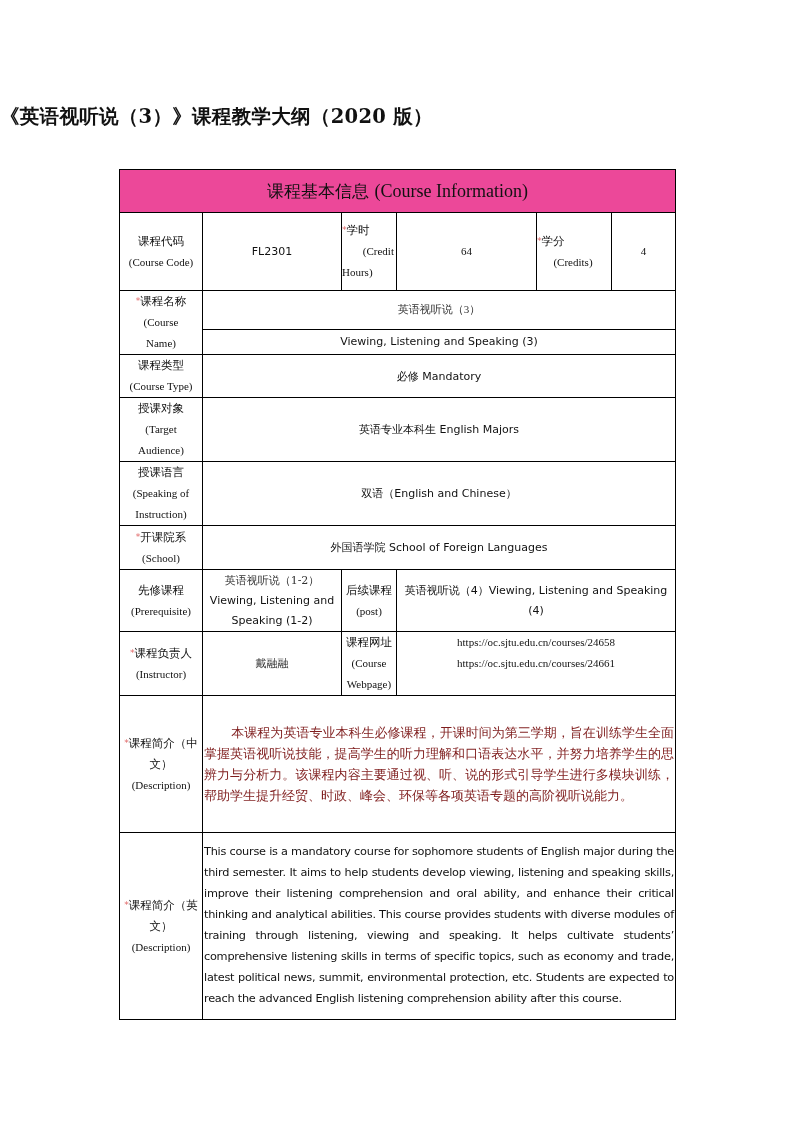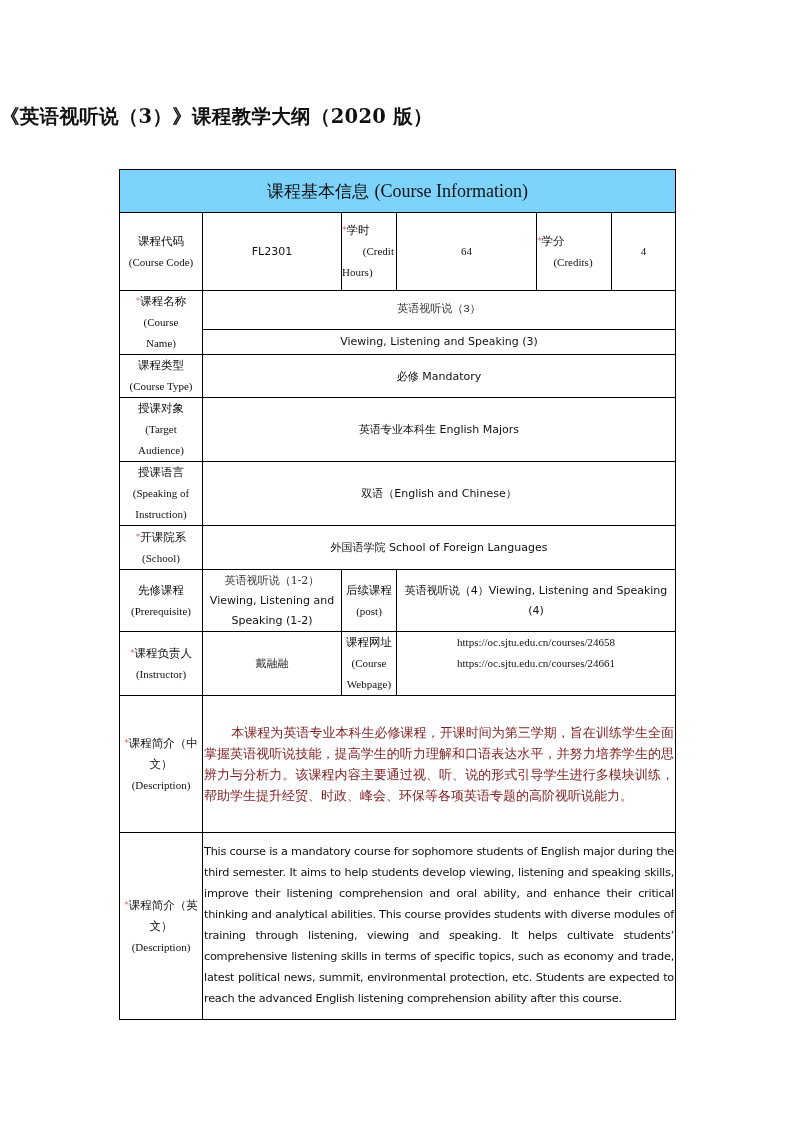--- a/index.html
+++ b/index.html
@@ -3,21 +3,21 @@
 <meta charset="utf-8">
 <style>
   html, body { margin: 0; padding: 0; background: #ffffff; }
   body { width: 793px; height: 1122px; position: relative; overflow: hidden;
          font-family: "DejaVu Serif", serif; color: #111; }
   .doc-title { position: absolute; top: 103px; left: 0; width: 793px; text-align: left;
                font-family: "DejaVu Serif", serif; font-weight: bold; font-size: 19.5px; letter-spacing: 0.3px; }
   table.info { position: absolute; left: 119px; top: 169px; width: 556px; border-collapse: collapse; table-layout: fixed; }
   table.info td { border: 1.3px solid #000; padding: 0 2px; vertical-align: middle; text-align: center;
                   font-size: 11px; line-height: 21px; }
-  .hdr { background: #7dd3fc; height: 42px; font-size: 17px !important; font-family: "DejaVu Sans", sans-serif; }
+  .hdr { background: #ec4899; height: 42px; font-size: 17px !important; font-family: "DejaVu Sans", sans-serif; }
   .hdr .en { font-family: "Liberation Serif", serif; font-size: 18px; }
   .lbl-cn { font-family: "DejaVu Sans", sans-serif; font-size: 11.5px; display: block; line-height: 21px; }
   .lbl-en { font-family: "Liberation Serif", serif; font-size: 11px; display: block; line-height: 21px; }
   .req { color: #e06666; font-size: 9px; vertical-align: top; }
   .val-sans { font-family: "DejaVu Sans", sans-serif; font-size: 11.5px; }
   .val-serif { font-family: "Liberation Serif", serif; font-size: 11.5px; }
   .desc-cn { text-align: justify !important; font-family: "DejaVu Serif", serif; font-size: 13px !important;
              line-height: 21px !important; color: #7f1d1d; padding: 12px 1px !important; text-indent: 2.1em; }
   .desc-en { text-align: justify !important; font-family: "DejaVu Sans", sans-serif; font-size: 11.3px !important;
              line-height: 20.9px !important; padding: 0 1px !important; letter-spacing: -0.25px; margin-left: 42px; }
@@ -62,21 +62,21 @@
       <span class="lbl-en" style="text-align:center">(Credits)</span>
     </td>
     <td class="val-serif">4</td>
   </tr>
   <tr style="height:34px">
     <td rowspan="2">
       <span class="lbl-cn"><span class="req">*</span><span>课程名称</span></span>
       <span class="lbl-en">(Course</span>
       <span class="lbl-en">Name)</span>
     </td>
-    <td colspan="5" class="val-serif" style="font-family:Liberation Mono, monospace;color:#333">英语视听说（3）</td>
+    <td colspan="5" class="val-serif" style="font-family:Liberation Serif, serif;color:#333">英语视听说（3）</td>
   </tr>
   <tr style="height:19px">
     <td colspan="5" class="val-sans">Viewing, Listening and Speaking (3)</td>
   </tr>
   <tr style="height:43px">
     <td>
       <span class="lbl-cn">课程类型</span>
       <span class="lbl-en">(Course Type)</span>
     </td>
     <td colspan="5" class="val-sans">必修 Mandatory</td>

